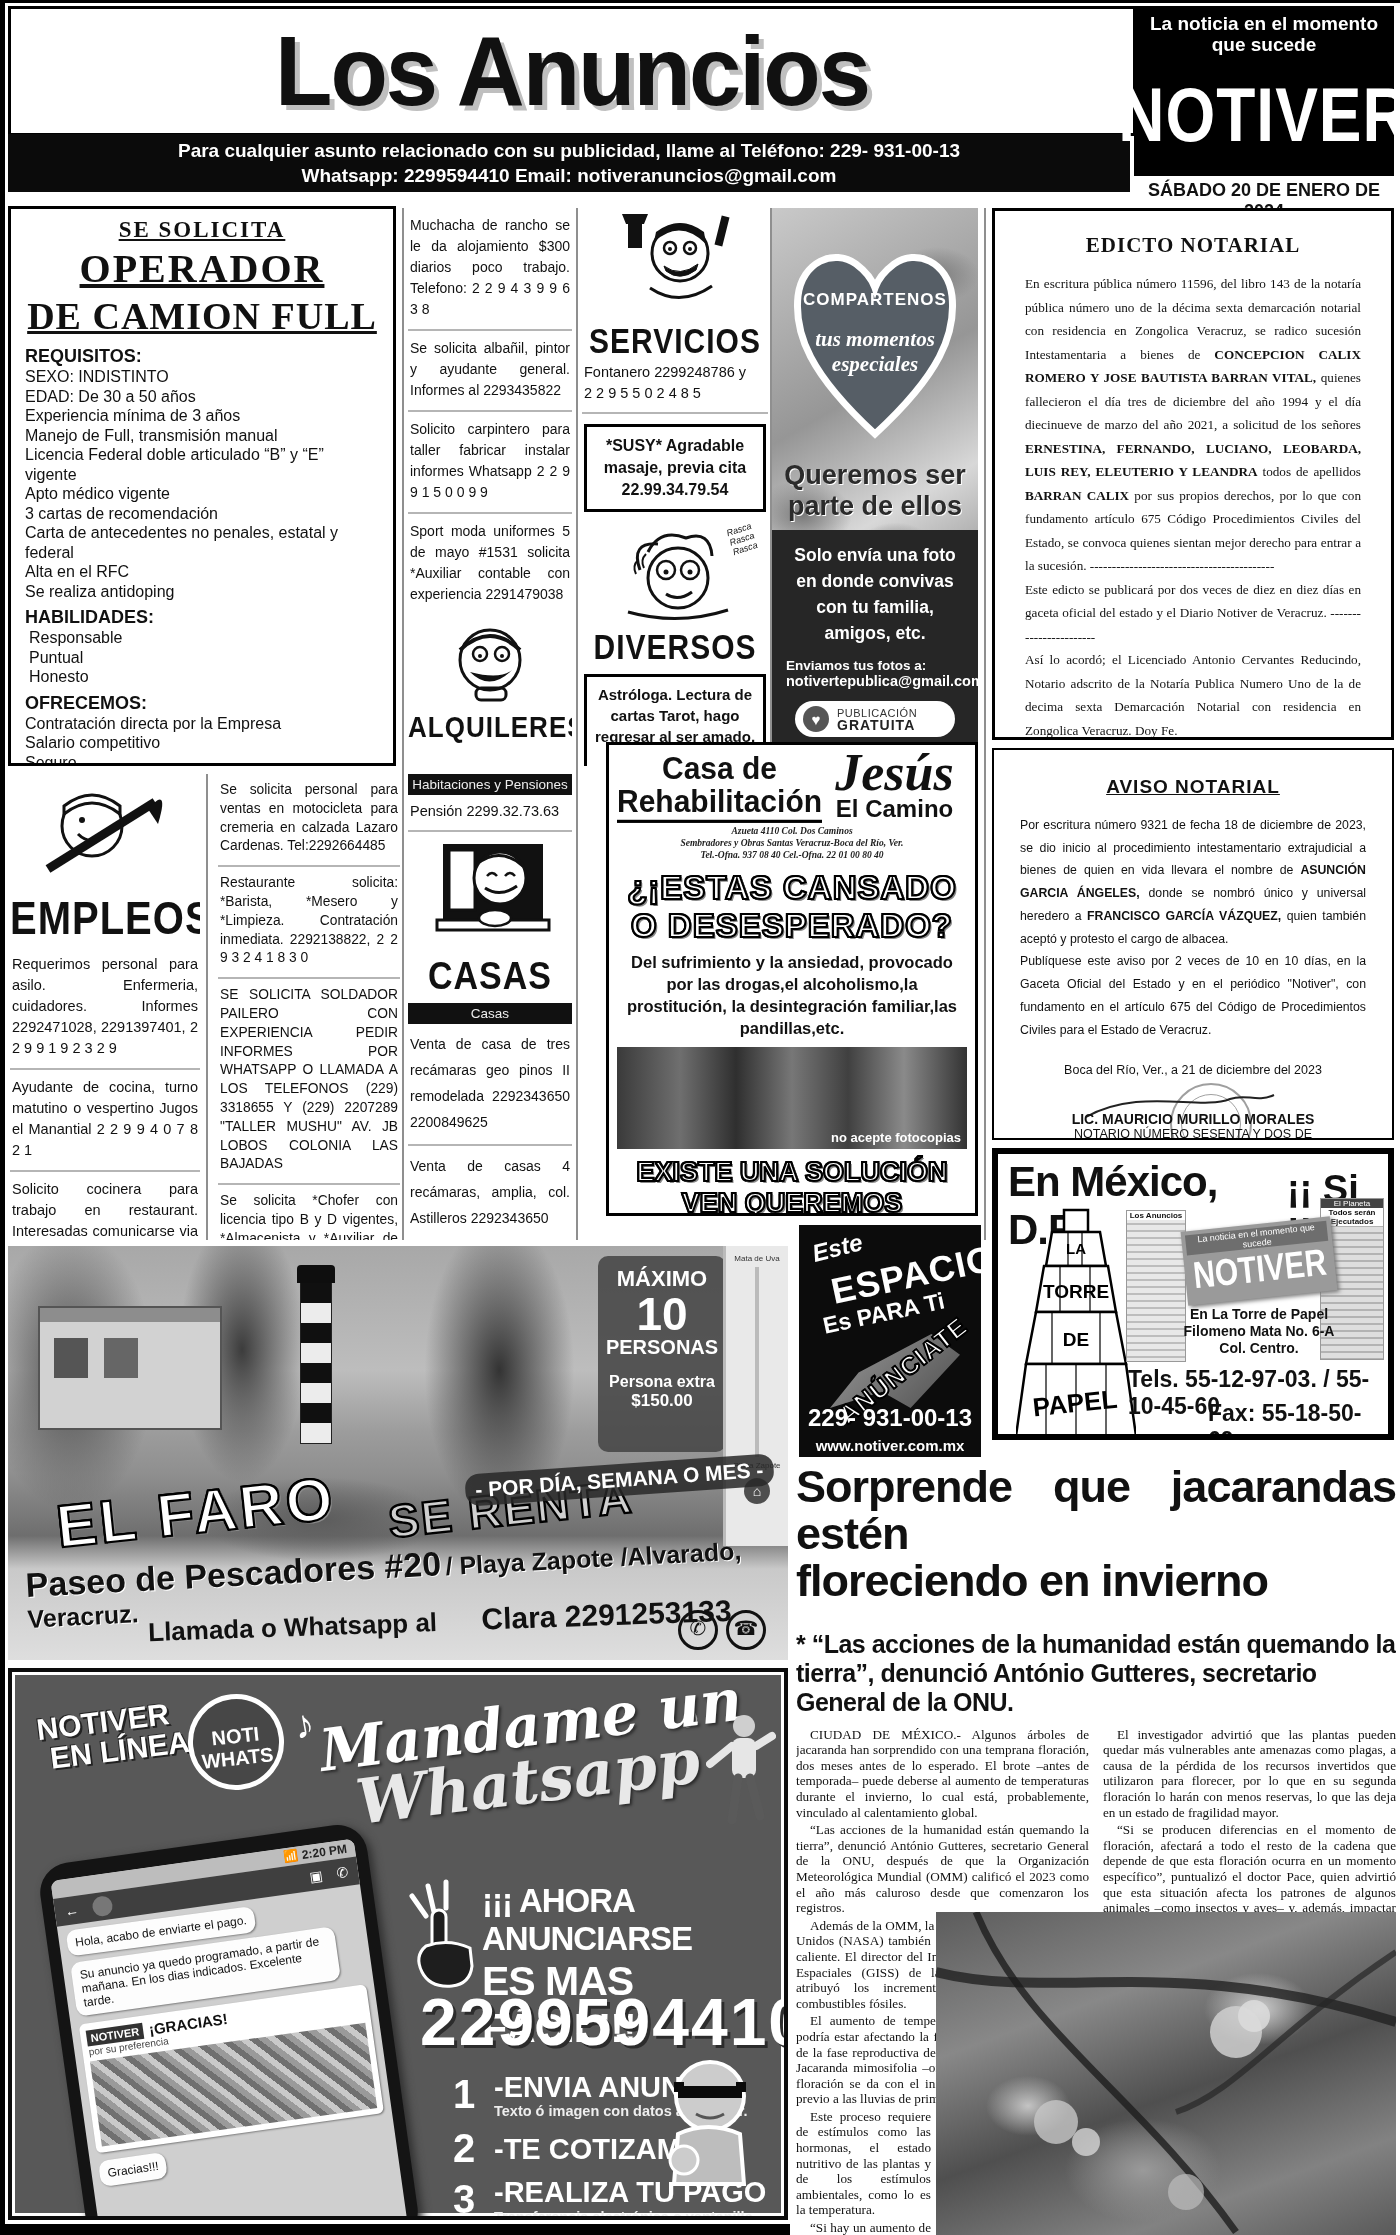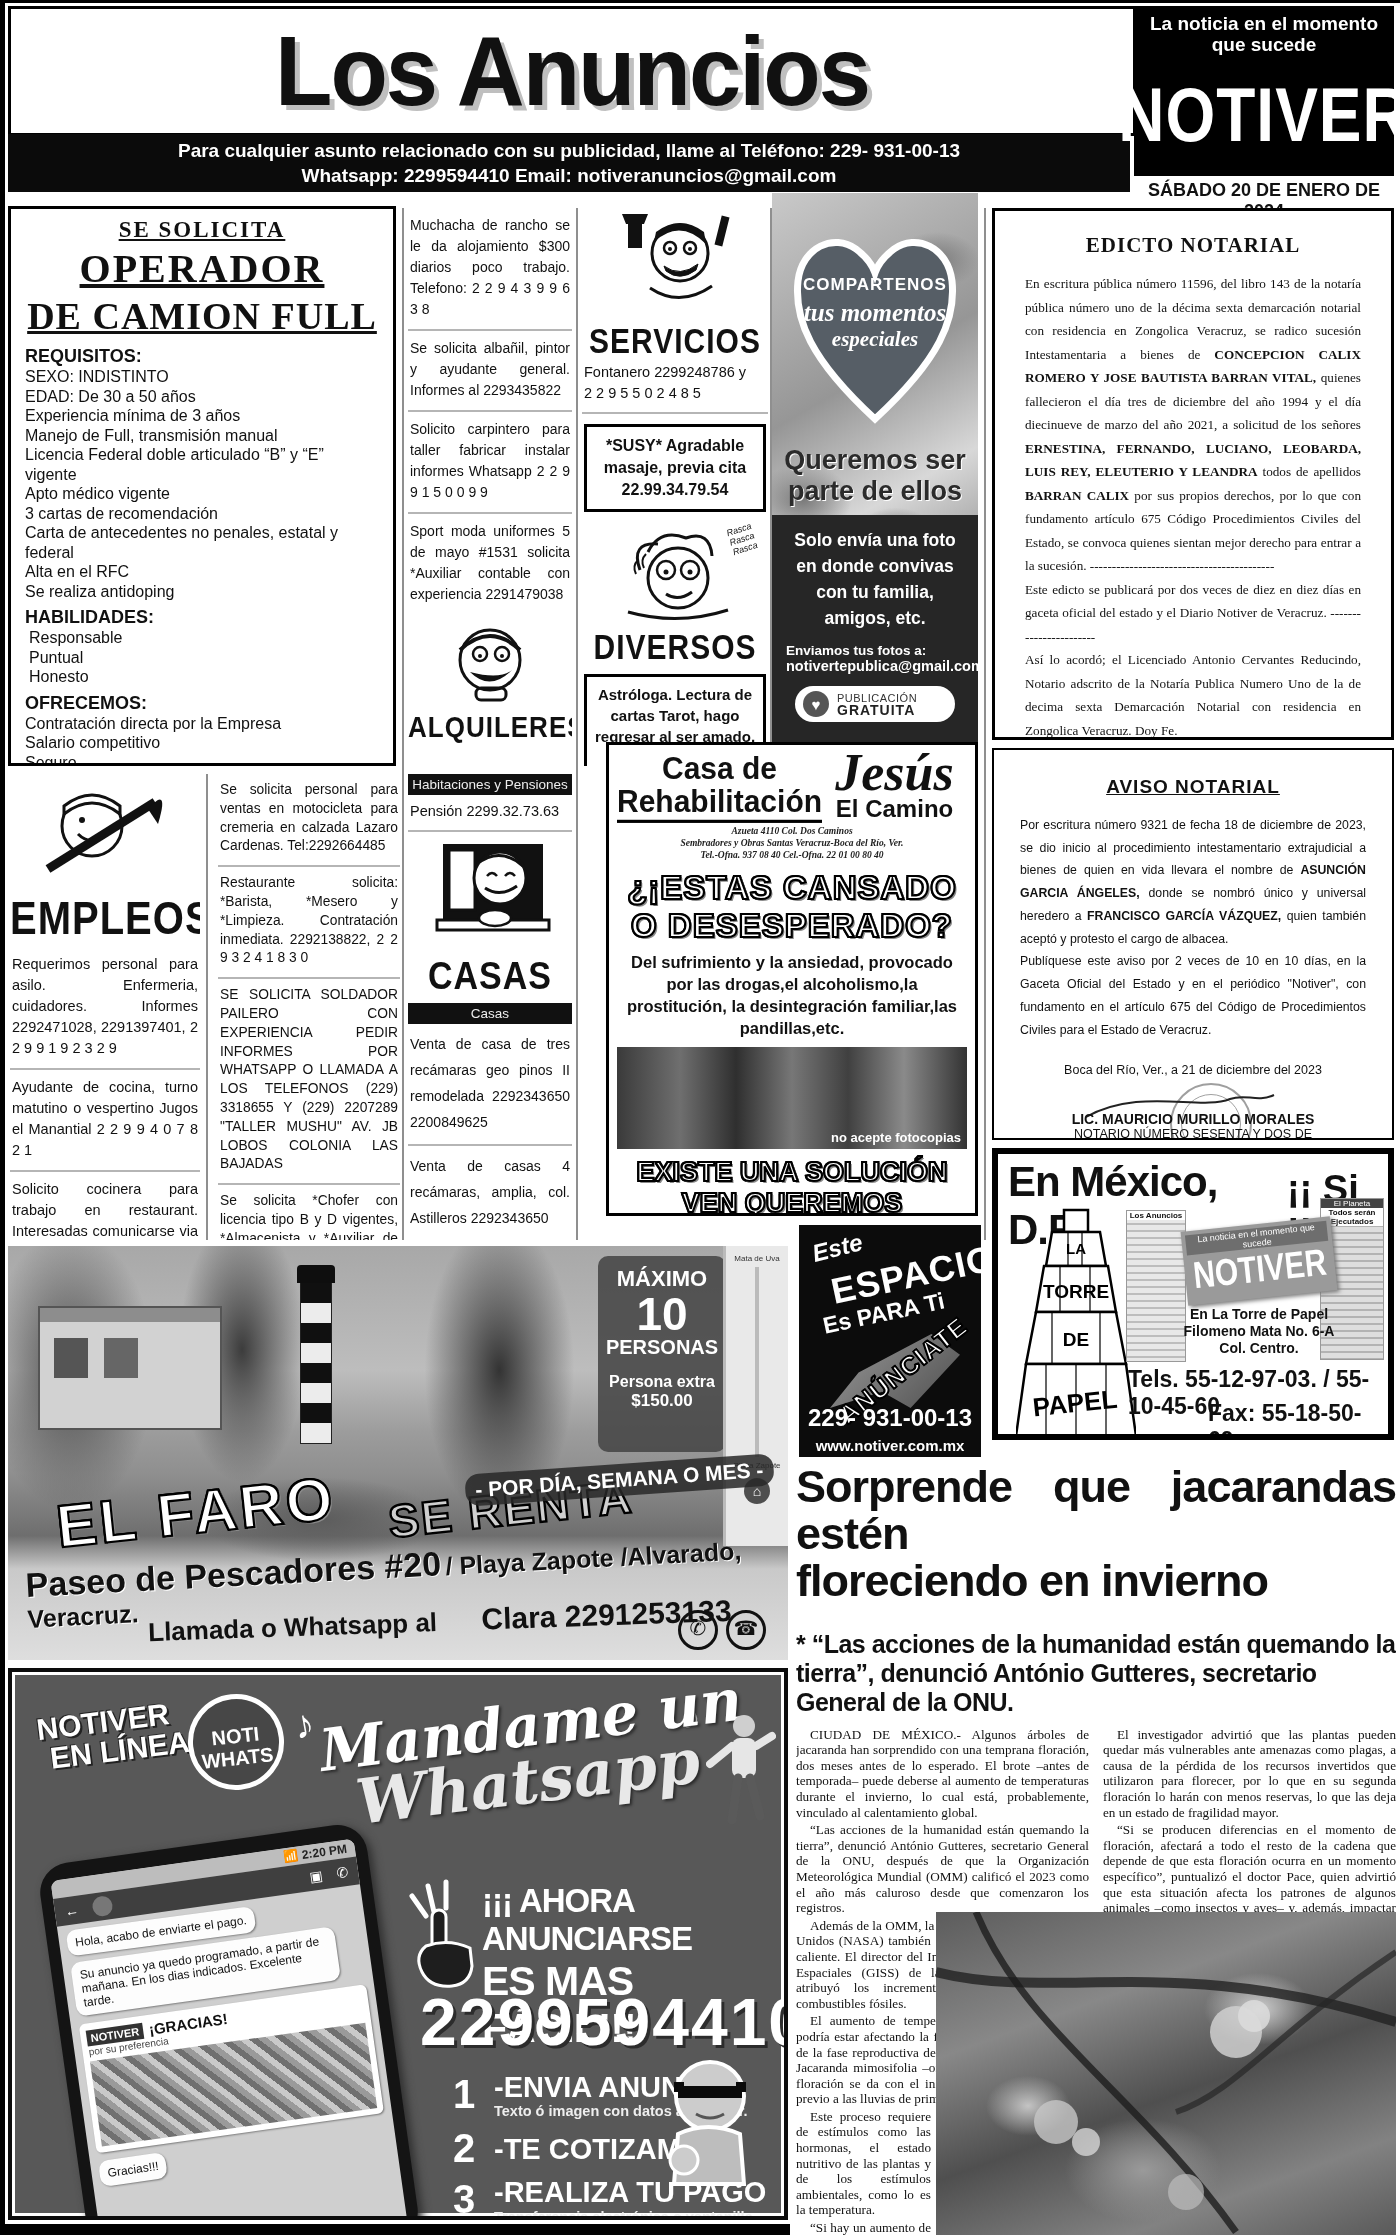--- a/index.html
+++ b/index.html
@@ -184,32 +184,32 @@
       <path d="M40 48 Q30 20 58 22" fill="none" stroke="#111" stroke-width="3"></path>
       <path d="M36 52 q-4 -8 2 -14 M44 46 q-4 -8 2 -14" stroke="#111" stroke-width="2" fill="none"></path>
       <path d="M66 72 Q78 80 92 70" fill="none" stroke="#111" stroke-width="3"></path>
       <path d="M28 90 Q78 104 128 88" fill="none" stroke="#111" stroke-width="3"></path>
     </svg>
   </div>
   <div class="funky ctr" style="font-size:30px">DIVERSOS</div>
   <div class="boxed b ctr" style="margin:10px 2px;padding:7px 6px;font-size:15px;line-height:21px">Astróloga. Lectura de cartas Tarot, hago regresar al ser amado, Mis trabajos son garantizados. 2291693660</div>
 </div>
 
-<div class="abs" style="left:772px;top:193px;width:206px;height:558px;overflow:hidden;background:linear-gradient(150deg,#c9c9c9 0%,#969696 35%,#d8d8d8 55%,#8e8e8e 75%,#c2c2c2 100%)">
+<div class="abs" style="left:772px;top:208px;width:206px;height:558px;overflow:hidden;background:linear-gradient(150deg,#c9c9c9 0%,#969696 35%,#d8d8d8 55%,#8e8e8e 75%,#c2c2c2 100%)">
   <div style="position:absolute;inset:0;background:
       radial-gradient(60px 40px at 80% 12%,#7d7d7d 0%,transparent 70%),
       radial-gradient(70px 50px at 15% 55%,#7a7a7a 0%,transparent 70%),
       radial-gradient(60px 45px at 60% 62%,#6f6f6f 0%,transparent 70%)"></div>
   <div style="position:absolute;left:18px;top:16px;width:170px;height:232px">
     <svg width="170" height="232" viewBox="0 0 170 232">
       <path d="M85 210 C20 150 4 110 8 72 C12 38 44 24 66 40 C78 49 83 58 85 64 C87 58 92 49 104 40 C126 24 158 38 162 72 C166 110 150 150 85 210 Z" fill="#565e66" stroke="#fff" stroke-width="7"></path>
     </svg>
     <div style="position:absolute;top:66px;left:0;width:100%;text-align:center;color:#fff">
       <div class="x" style="font-size:17px;letter-spacing:1px">COMPARTENOS</div>
-      <div class="serif" style="font-size:25px;font-style:italic;font-weight:bold;margin-top:4px">tus momentos</div>
+      <div class="serif" style="font-size:21px;font-style:italic;font-weight:bold;margin-top:17px">tus momentos</div>
       <div class="serif" style="font-size:21px;font-style:italic;font-weight:bold">especiales</div>
     </div>
   </div>
   <div style="position:absolute;left:0;top:252px;width:100%;text-align:center;color:#2b2b2b">
     <div class="x" style="font-size:27px;text-shadow:1px 1px 0 #fff">Queremos ser</div>
     <div class="x" style="font-size:27px;text-shadow:1px 1px 0 #fff">parte de ellos</div>
   </div>
   <div style="position:absolute;left:0;top:322px;width:100%;height:236px;background:#262626;color:#fff;box-sizing:border-box;padding:12px 14px">
     <div class="x ctr" style="font-size:17.5px;line-height:26px">Solo envía una foto en donde convivas con tu familia, amigos, etc.</div>
     <div class="b" style="font-size:13.5px;margin-top:12px">Enviamos tus fotos a:</div>

